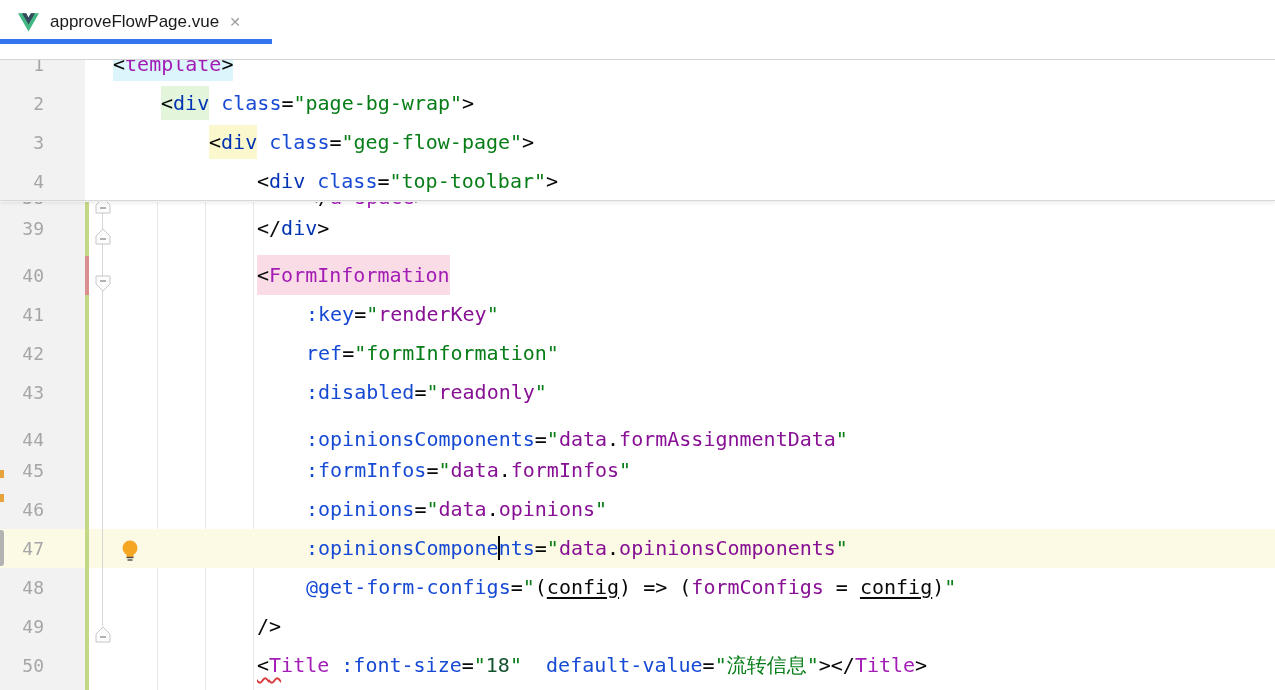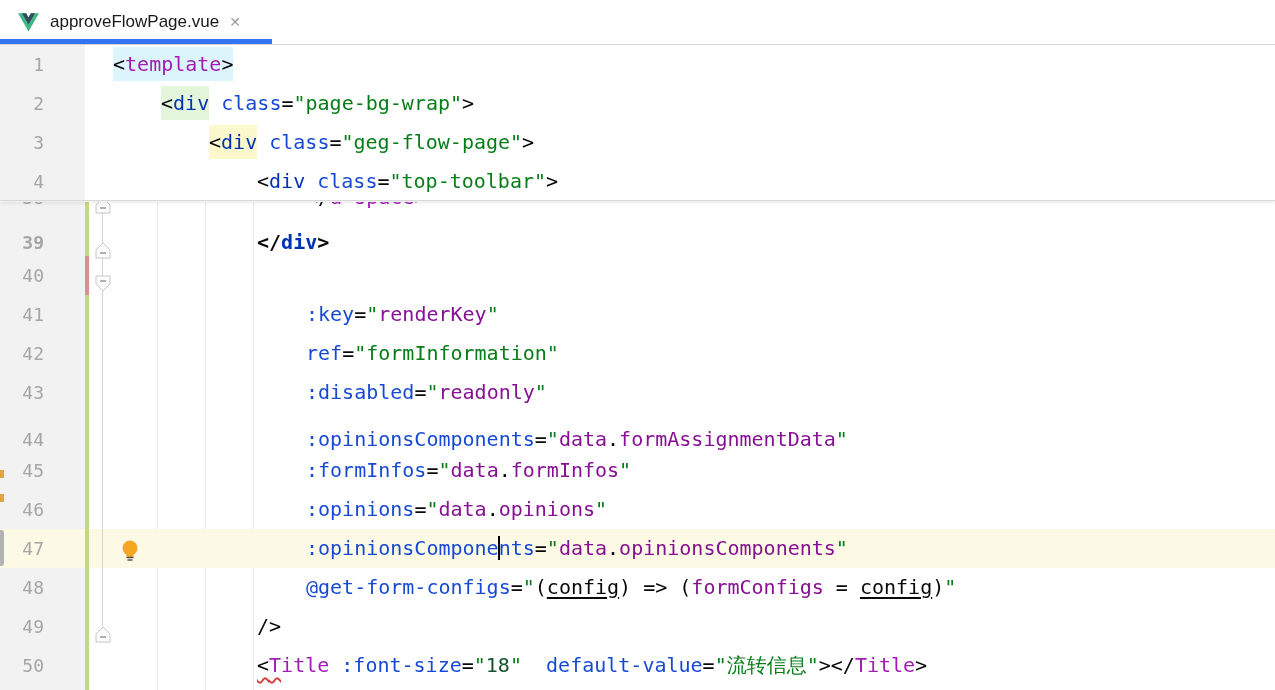--- a/index.html
+++ b/index.html
@@ -1,21 +1,21 @@
 <!DOCTYPE html>
 <html><head>
 <meta charset="utf-8">
 <style>
   * { margin:0; padding:0; box-sizing:border-box; }
   html,body { width:1275px; height:690px; overflow:hidden; background:#fff;
               font-family:"Liberation Sans", sans-serif; }
   #stage { position:relative; width:1275px; height:690px; }
 
   
-  .tabbar { position:absolute; top:0; left:0; width:1275px; height:45px;
+  .tabbar { position:absolute; top:0; left:0; width:1275px; height:60px;
             background:#fff; border-bottom:1px solid #d4d4d4; z-index:20;padding-left:24px; }
   .tab { position:absolute; left:0; top:0; width:272px; height:44px;
          display:flex; align-items:center; padding-left:18px; cursor:pointer; }
   .tab-underline { position:absolute; left:0; top:39px; width:272px; height:5px; background:#3574f0; }
   .tab-label { font-size:17px; color:#1a1a1a; margin-left:11px; }
   .tab-close { font-size:14px; color:#9d9d9d; margin-left:10px; }
   .row { position:absolute; left:0; width:1275px; height:39px; line-height:39px; white-space:pre; }
   .ln  { position:absolute; left:0; top:0; width:44px; text-align:right;
          font-family:"DejaVu Sans Mono", monospace; font-size:18px; color:#a6a6a6; line-height:39px; }
   .code { position:absolute; left:113px; top:0; font-family:"DejaVu Sans Mono", monospace;
@@ -91,29 +91,29 @@
     <div class="guide" style="left:157px"></div>
     <div class="guide" style="left:205px"></div>
     <div class="guide" style="left:253px"></div>
     <div class="vcs-bar"></div>
     <div class="fold-line" style="top:0;height:424px"></div>
     <div id="scroll-rows">
         <div class="row rowwrap" style="top: -24px;"><div class="ln">38</div><div class="fold"><svg width="16" height="17" viewBox="0 0 16 17">
     <polygon points="1,16 15,16 15,8 8,1 1,8" fill="#fcfcfc" stroke="#c6c6c6"></polygon>
     <line x1="5" y1="11" x2="11" y2="11" stroke="#9a9a9a" stroke-width="1.5"></line>
             </svg></div><div class="code" style="padding-left: 193px;"><span class="p">&lt;/</span><span class="t">a-space</span><span class="p">&gt;</span></div></div>
-        <div class="row rowwrap" style="top: 21px; font-weight: bold;"><div class="ln">39</div><div class="fold"><svg width="16" height="17" viewBox="0 0 16 17">
+        <div class="row rowwrap" style="top: 7px;"><div class="ln">39</div><div class="fold"><svg width="16" height="17" viewBox="0 0 16 17">
     <polygon points="1,16 15,16 15,8 8,1 1,8" fill="#fcfcfc" stroke="#c6c6c6"></polygon>
     <line x1="5" y1="11" x2="11" y2="11" stroke="#9a9a9a" stroke-width="1.5"></line>
             </svg></div><div class="code" style="padding-left: 144px;"><span class="p">&lt;/</span><span class="h">div</span><span class="p">&gt;</span></div></div>
         <div class="vcs-red" style="top: 54px;"></div>
         <div class="row rowwrap" style="top: 54px;"><div class="ln">40</div><div class="fold"><svg width="16" height="17" viewBox="0 0 16 17">
     <polygon points="1,1 15,1 15,9 8,16 1,9" fill="#fcfcfc" stroke="#c6c6c6"></polygon>
     <line x1="5" y1="6" x2="11" y2="6" stroke="#9a9a9a" stroke-width="1.5"></line>
-            </svg></div></div>
+            </svg></div><div class="code" style="padding-left: 144px;"><span class="p hl-pink">&lt;</span><span class="t hl-pink">FormInformation</span></div></div>
         <div class="row rowwrap" style="top: 93px;"><div class="ln">41</div><div class="code" style="padding-left: 193px;"><span class="a">:key</span><span class="p">=</span><span class="s">"</span><span class="e">renderKey</span><span class="s">"</span></div></div>
         <div class="row rowwrap" style="top: 132px;"><div class="ln">42</div><div class="code" style="padding-left: 193px;"><span class="a">ref</span><span class="p">=</span><span class="s">"formInformation"</span></div></div>
         <div class="row rowwrap" style="top: 171px;"><div class="ln">43</div><div class="code" style="padding-left: 193px;"><span class="a">:disabled</span><span class="p">=</span><span class="s">"</span><span class="e">readonly</span><span class="s">"</span></div></div>
         <div class="row rowwrap" style="top: 218px; padding-left: 24px;"><div class="ln">44</div><div class="code" style="padding-left: 193px;"><span class="a">:opinionsComponents</span><span class="p">=</span><span class="s">"</span><span class="e">data</span><span class="p">.</span><span class="e">formAssignmentData</span><span class="s">"</span></div></div>
         <div class="row rowwrap" style="top: 249px;"><div class="ln">45</div><div class="code" style="padding-left: 193px;"><span class="a">:formInfos</span><span class="p">=</span><span class="s">"</span><span class="e">data</span><span class="p">.</span><span class="e">formInfos</span><span class="s">"</span></div></div>
         <div class="row rowwrap" style="top: 288px; padding-left: 9px;"><div class="ln">46</div><div class="code" style="padding-left: 193px;"><span class="a">:opinions</span><span class="p">=</span><span class="s">"</span><span class="e">data</span><span class="p">.</span><span class="e">opinions</span><span class="s">"</span></div></div>
         <div class="caret-row" style="top: 327px;"></div>
         <div class="row rowwrap" style="top: 327px;"><div class="ln">47</div><div class="bulb"><svg width="20" height="23" viewBox="0 0 20 23">
   <circle cx="10" cy="9" r="7.5" fill="#f5a623"></circle>
   <rect x="6.5" y="14" width="7" height="4" fill="#f5a623"></rect>

